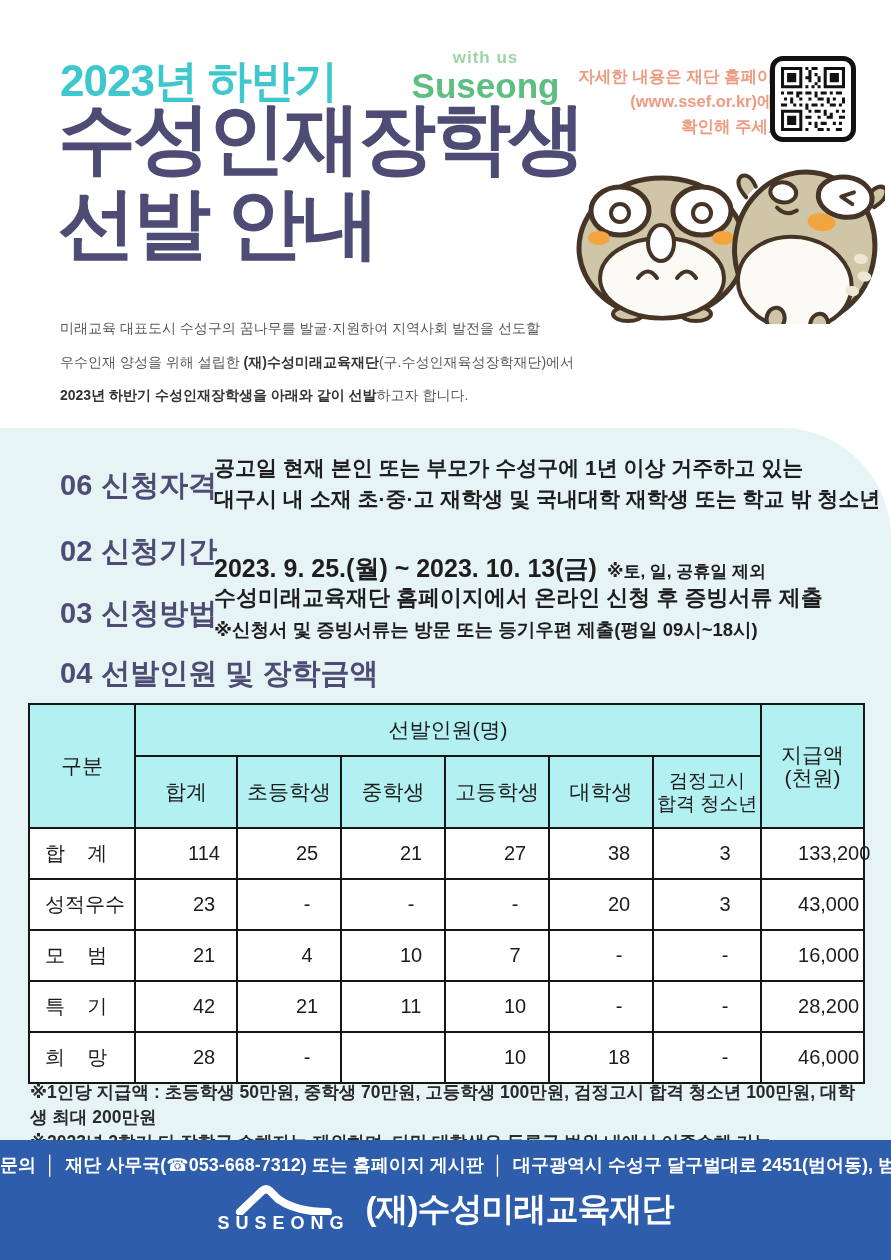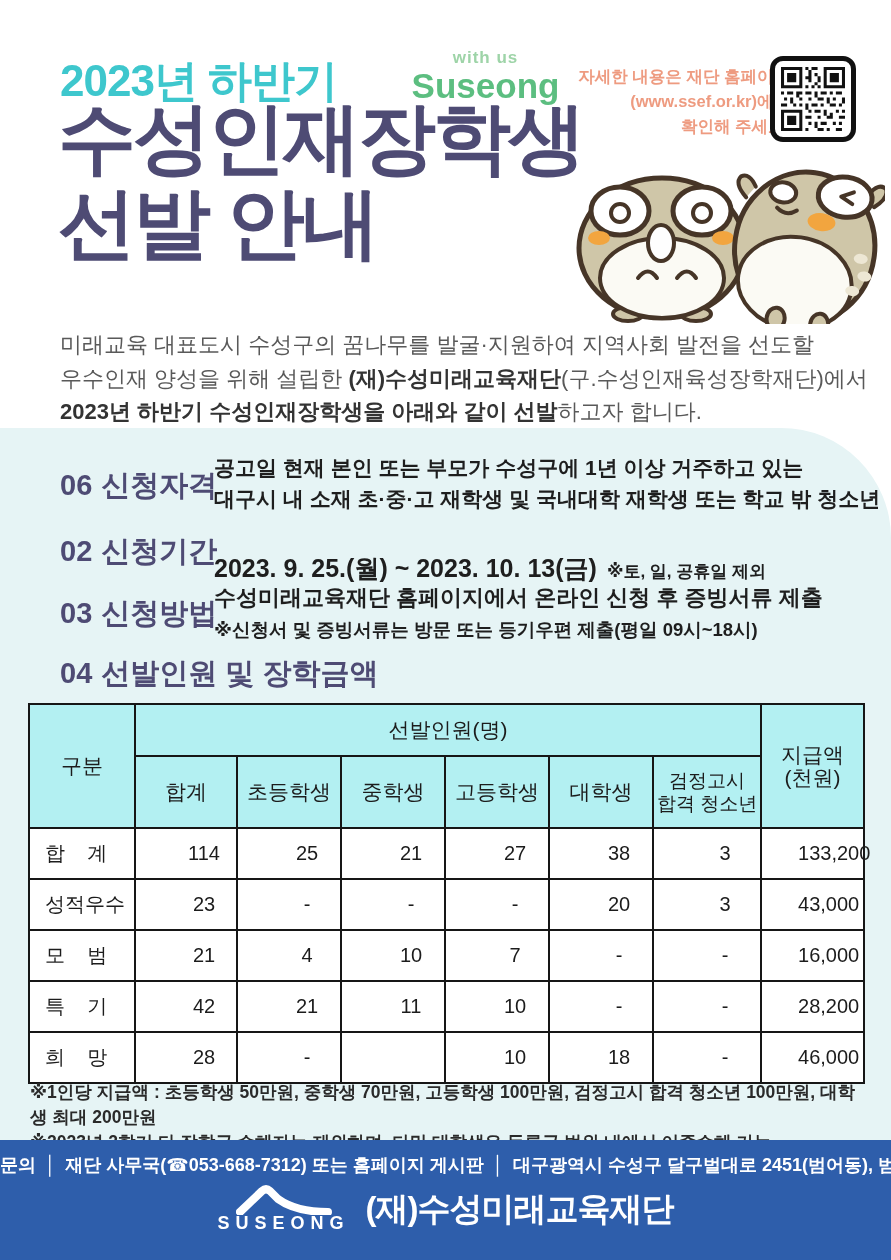--- a/index.html
+++ b/index.html
@@ -32,22 +32,22 @@
     position:absolute; left:770px; top:56px; width:86px; height:86px;
     border:5px solid #111; border-radius:13px; background:#fff; padding:6px;
   }
   .qr-wrap svg { width:100%; height:100%; display:block; }
   .main-title {
     position:absolute; left:58px; top:96px;
     font-size:78px; line-height:85px; font-weight:800; color:#4E4B74; letter-spacing:-3px;
   }
   .mascots { position:absolute; left:550px; top:156px; width:335px; height:168px; }
   .intro {
-    position:absolute; left:60px; top:328px; width:810px;
-    font-size:22px; line-height:33.5px; color:#595959; font-weight:500;
+    position:absolute; left:60px; top:312px; width:810px;
+    font-size:14px; line-height:33.5px; color:#595959; font-weight:500;
   }
   .intro b { color:#333; font-weight:800; }
 
   
   .cyan-section {
     position:absolute; left:0; top:428px; width:891px; height:712px;
     background:#E6F4F5; border-top-right-radius:110px;
   }
   .sec-title {
     position:absolute; left:60px;

